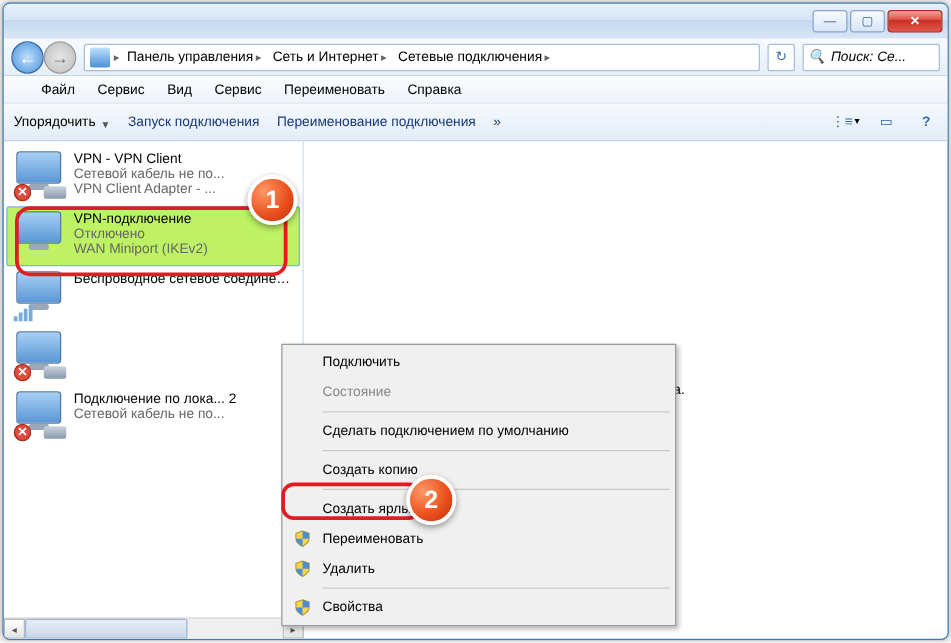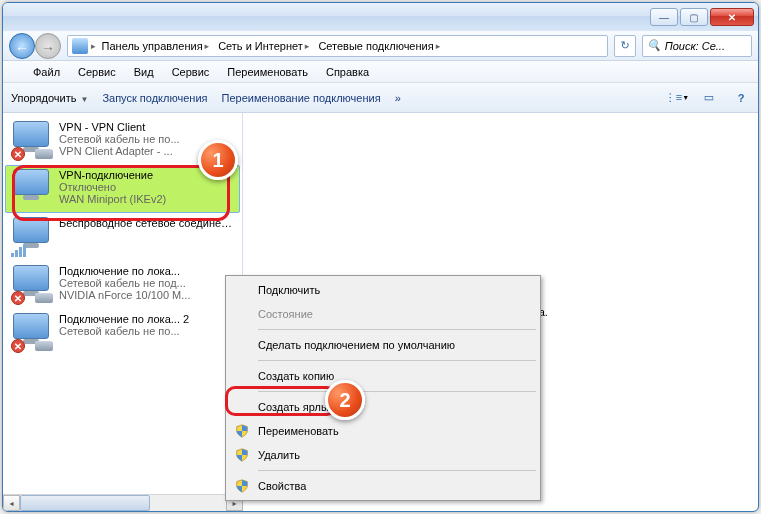--- a/index.html
+++ b/index.html
@@ -155,25 +155,20 @@
           <div class="ctext">
             <div class="cname">Беспроводное сетевое соединение</div>
           </div>
         </div>
         <div class="conn">
           <div class="cicon">
             <div class="monitor"></div>
             <div class="xmark">✕</div>
             <div class="plug"></div>
           </div>
-          <div class="ctext">
-            <div class="cname">Подключение по лока...</div>
-            <div class="cstat">Сетевой кабель не под...</div>
-            <div class="cdev">NVIDIA nForce 10/100 M...</div>
-          </div>
         </div>
         <div class="conn">
           <div class="cicon">
             <div class="monitor"></div>
             <div class="xmark">✕</div>
             <div class="plug"></div>
           </div>
           <div class="ctext">
             <div class="cname">Подключение по лока... 2</div>
             <div class="cstat">Сетевой кабель не по...</div>

